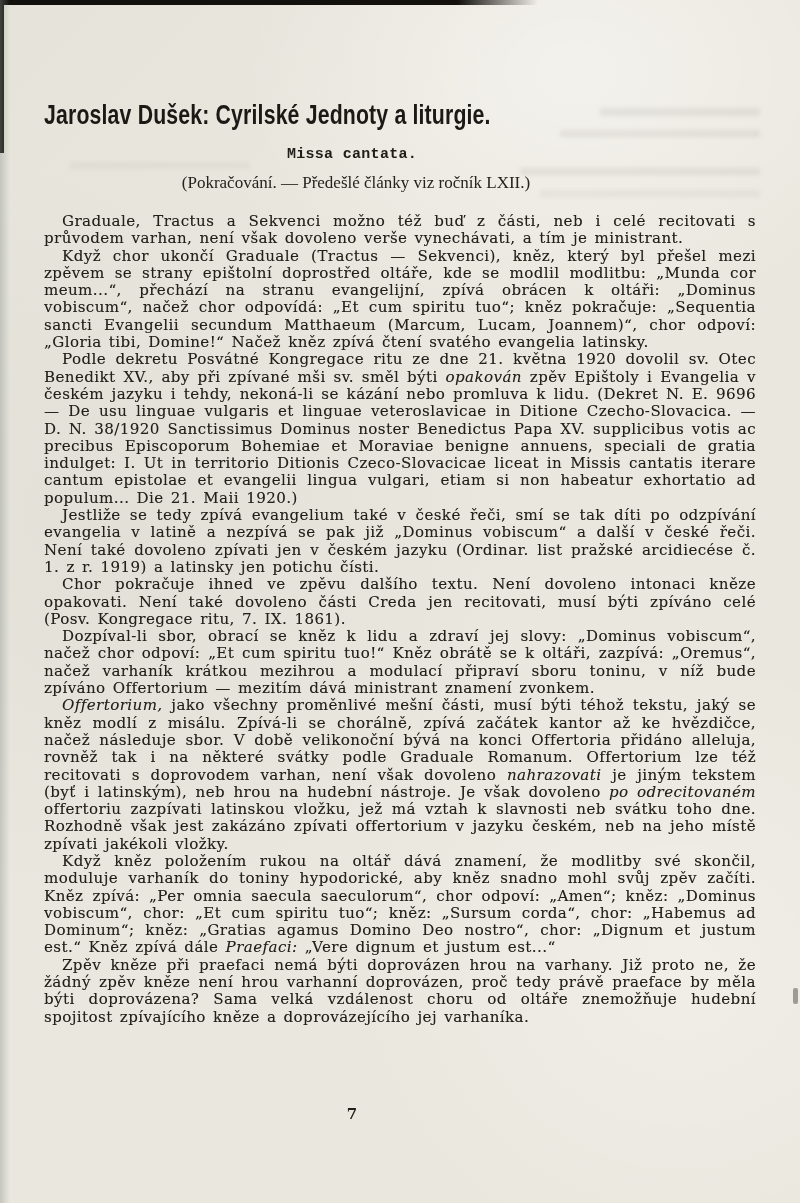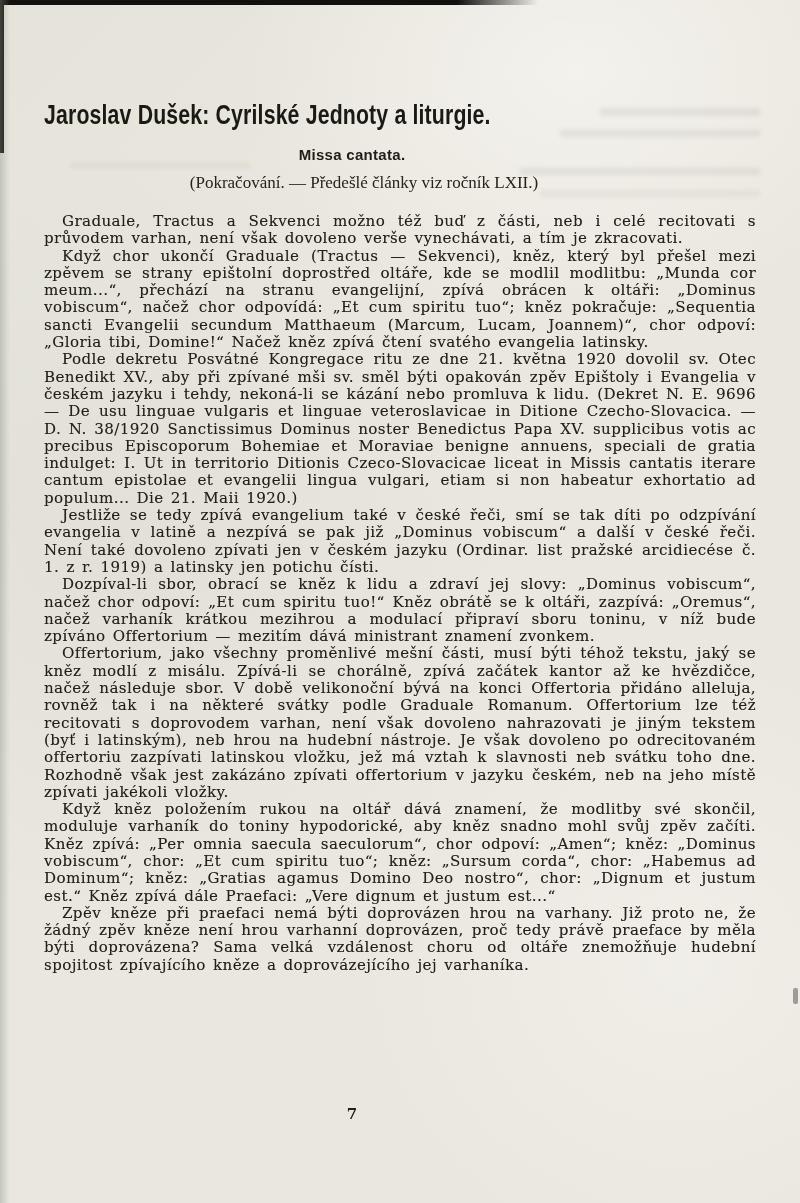--- a/index.html
+++ b/index.html
@@ -30,35 +30,35 @@
 
   .title-block{position:absolute;left:44px;top:0;width:616px;}
   h1.title{
     position:absolute;left:0;top:99px;margin:0;white-space:nowrap;
     font-family:"Liberation Sans", sans-serif;font-weight:700;
     font-size:28px;letter-spacing:0.2px;color:#1b1915;
     transform:scaleX(0.76);transform-origin:left center;
   }
   .subtitle{
     position:absolute;left:0;top:146px;width:100%;text-align:center;margin:0;
-    font-family:Liberation Sans, sans-serif;font-weight:700;
+    font-family:Liberation Mono, monospace;font-weight:700;
     font-size:15px;letter-spacing:0.3px;color:#201d18;
   }
   .continuation{
-    position:absolute;left:12px;top:173px;width:100%;text-align:center;margin:0;
+    position:absolute;left:4px;top:173px;width:100%;text-align:center;margin:0;
     font-family:"Liberation Serif", serif;font-size:17px;color:#26231d;
   }
   .body-text{
     position:absolute;left:44px;top:213px;width:712px;
     font-size:15px;line-height:17.3px;color:#23201b;
     text-align:justify;letter-spacing:0.45px;word-spacing:2px;
     text-shadow:0.2px 0.2px 0 rgba(35,32,27,0.35);
   }
   .body-text p{margin:0;text-indent:18px;}
-  .body-text .it{}
+  .body-text .it{font-style:italic;}
   .page-number{
     position:absolute;left:44px;top:1105px;width:616px;text-align:center;
     font-family:"DejaVu Serif", serif;font-weight:700;font-size:15px;color:#23201b;
   }
 </style>
 </head>
 <body>
 
 <div class="paper"></div>
 
@@ -73,23 +73,24 @@
 <div class="ghost" style="left:520px;top:168px;width:240px;height:7px;"></div>
 <div class="ghost" style="left:540px;top:190px;width:220px;height:7px;opacity:.7;"></div>
 
 <div class="title-block">
   <h1 class="title">Jaroslav Dušek: Cyrilské Jednoty a liturgie.</h1>
   <p class="subtitle">Missa cantata.</p>
   <p class="continuation">(Pokračování. — Předešlé články viz ročník LXII.)</p>
 </div>
 
 <div class="body-text">
-    <p><span>Graduale, Tractus a Sekvenci možno též buď z části, neb i celé recitovati s průvodem varhan, není však dovoleno verše vynechávati, a tím je zkracovati.</span></p>
+    <p><span>Graduale, Tractus a Sekvenci možno též buď z části, neb i celé recitovati s průvodem varhan, není však dovoleno verše vynechávati, a tím je ministrant.</span></p>
     <p><span>Když chor ukončí Graduale (Tractus — Sekvenci), kněz, který byl přešel mezi zpěvem se strany epištolní doprostřed oltáře, kde se modlil modlitbu: „Munda cor meum...“, přechází na stranu evangelijní, zpívá obrácen k oltáři: „Dominus vobiscum“, načež chor odpovídá: „Et cum spiritu tuo“; kněz pokračuje: „Sequentia sancti Evangelii secundum Matthaeum (Marcum, Lucam, Joannem)“, chor odpoví: „Gloria tibi, Domine!“ Načež kněz zpívá čtení svatého evangelia latinsky.</span></p>
     <p><span>Podle dekretu Posvátné Kongregace ritu ze dne 21. května 1920 dovolil sv. Otec Benedikt XV., aby při zpívané mši sv. směl býti </span><span class="it">opakován</span><span> zpěv Epištoly i Evangelia v českém jazyku i tehdy, nekoná-li se kázání nebo promluva k lidu. (Dekret N. E. 9696 — De usu linguae vulgaris et linguae veteroslavicae in Ditione Czecho-Slovacica. — D. N. 38/1920 Sanctissimus Dominus noster Benedictus Papa XV. supplicibus votis ac precibus Episcoporum Bohemiae et Moraviae benigne annuens, speciali de gratia indulget: I. Ut in territorio Ditionis Czeco-Slovacicae liceat in Missis cantatis iterare cantum epistolae et evangelii lingua vulgari, etiam si non habeatur exhortatio ad populum... Die 21. Maii 1920.)</span></p>
     <p><span>Jestliže se tedy zpívá evangelium také v české řeči, smí se tak díti po odzpívání evangelia v latině a nezpívá se pak již „Dominus vobiscum“ a další v české řeči. Není také dovoleno zpívati jen v českém jazyku (Ordinar. list pražské arcidiecése č. 1. z r. 1919) a latinsky jen potichu čísti.</span></p>
+    <p><span>Chor pokračuje ihned ve zpěvu dalšího textu. Není dovoleno intonaci kněze opakovati. Není také dovoleno části Creda jen recitovati, musí býti zpíváno celé (Posv. Kongregace ritu, 7. IX. 1861).</span></p>
     <p><span>Dozpíval-li sbor, obrací se kněz k lidu a zdraví jej slovy: „Dominus vobiscum“, načež chor odpoví: „Et cum spiritu tuo!“ Kněz obrátě se k oltáři, zazpívá: „Oremus“, načež varhaník krátkou mezihrou a modulací připraví sboru toninu, v níž bude zpíváno Offertorium — mezitím dává ministrant znamení zvonkem.</span></p>
     <p><span class="it">Offertorium,</span><span> jako všechny proměnlivé mešní části, musí býti téhož tekstu, jaký se kněz modlí z misálu. Zpívá-li se chorálně, zpívá začátek kantor až ke hvězdičce, načež následuje sbor. V době velikonoční bývá na konci Offertoria přidáno alleluja, rovněž tak i na některé svátky podle Graduale Romanum. Offertorium lze též recitovati s doprovodem varhan, není však dovoleno </span><span class="it">nahrazovati</span><span> je jiným tekstem (byť i latinským), neb hrou na hudební nástroje. Je však dovoleno </span><span class="it">po odrecitovaném</span><span> offertoriu zazpívati latinskou vložku, jež má vztah k slavnosti neb svátku toho dne. Rozhodně však jest zakázáno zpívati offertorium v jazyku českém, neb na jeho místě zpívati jakékoli vložky.</span></p>
     <p><span>Když kněz položením rukou na oltář dává znamení, že modlitby své skončil, moduluje varhaník do toniny hypodorické, aby kněz snadno mohl svůj zpěv začíti. Kněz zpívá: „Per omnia saecula saeculorum“, chor odpoví: „Amen“; kněz: „Dominus vobiscum“, chor: „Et cum spiritu tuo“; kněz: „Sursum corda“, chor: „Habemus ad Dominum“; kněz: „Gratias agamus Domino Deo nostro“, chor: „Dignum et justum est.“ Kněz zpívá dále </span><span class="it">Praefaci:</span><span> „Vere dignum et justum est...“</span></p>
     <p><span>Zpěv kněze při praefaci nemá býti doprovázen hrou na varhany. Již proto ne, že žádný zpěv kněze není hrou varhanní doprovázen, proč tedy právě praeface by měla býti doprovázena? Sama velká vzdálenost choru od oltáře znemožňuje hudební spojitost zpívajícího kněze a doprovázejícího jej varhaníka.</span></p>
   </div>
 
 <div class="page-number">7</div>
 
 </body></html>

